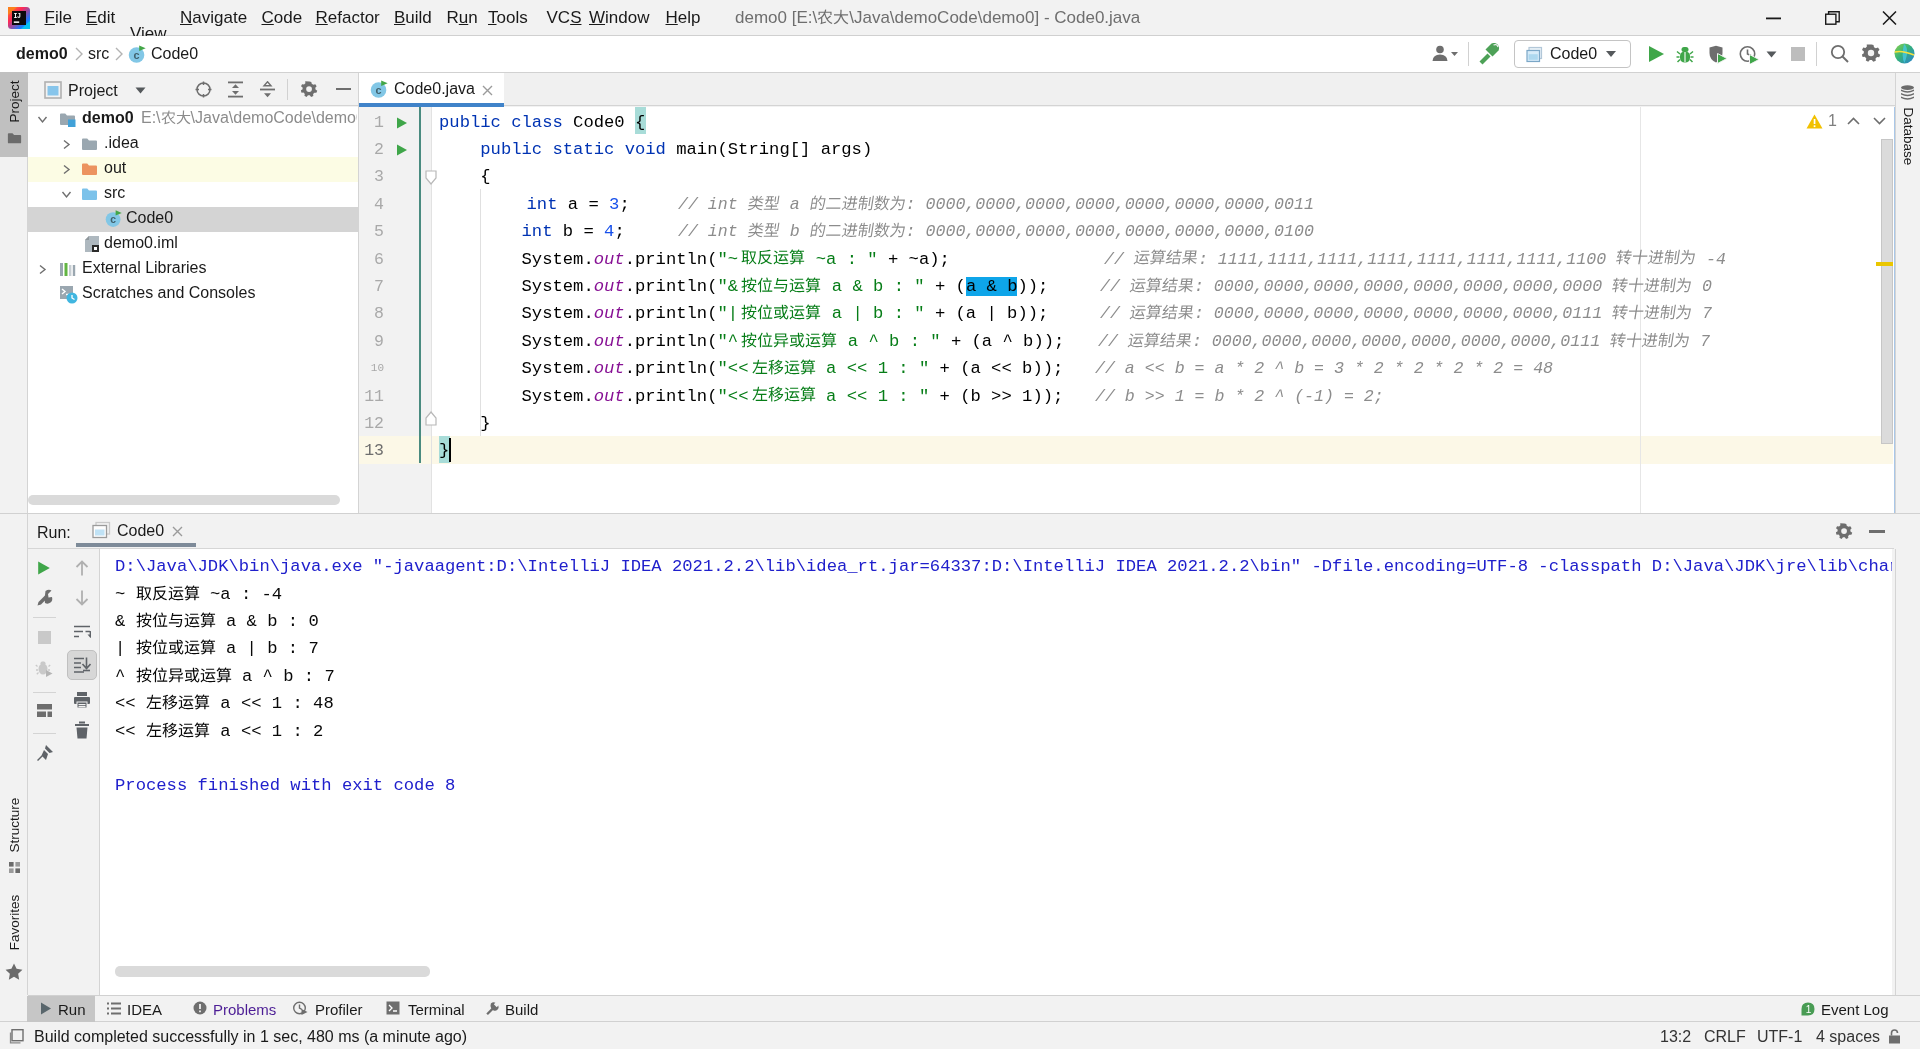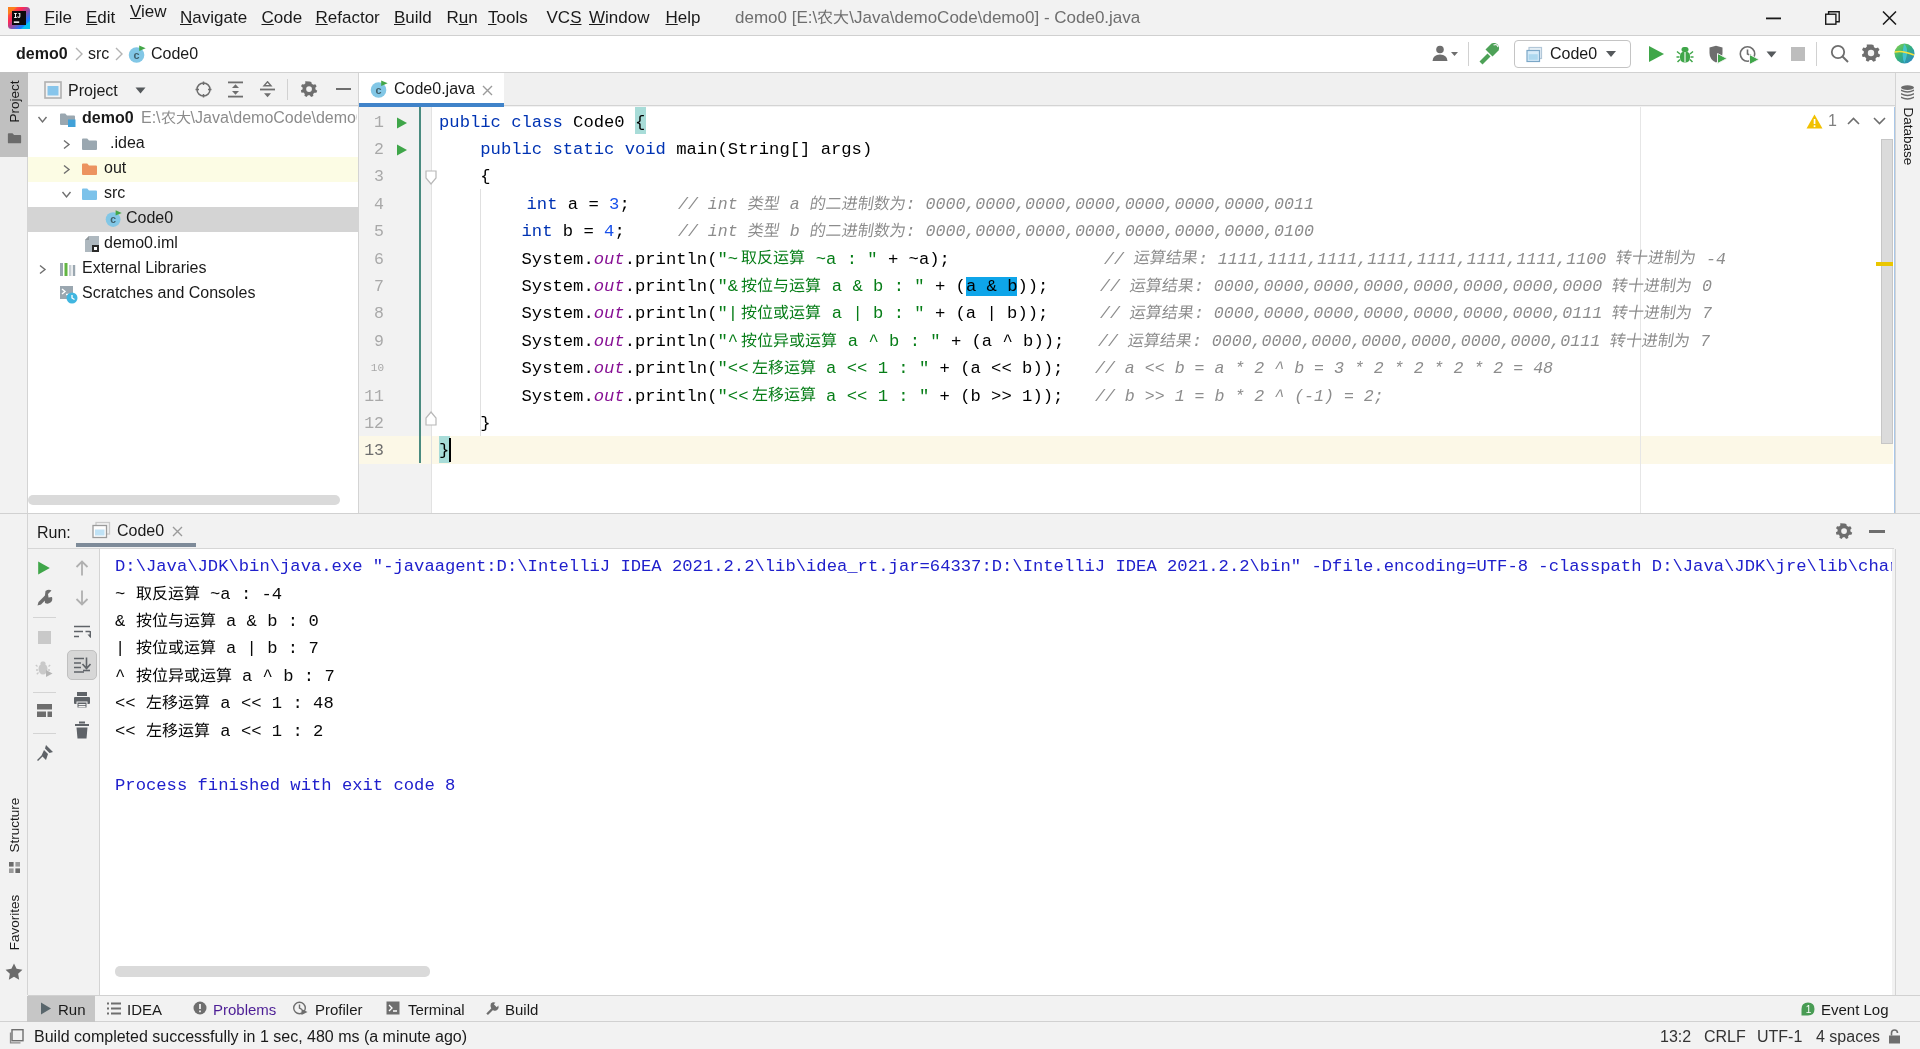--- a/index.html
+++ b/index.html
@@ -107,21 +107,21 @@
       </defs>
 <rect x="0" y="0" width="22" height="22" rx="3.5" fill="url(#ijbg)"></rect>
 <polygon points="0,8 9,0 0,0" fill="#fc801d"></polygon>
 <polygon points="22,14 22,22 13,22" fill="#07c3f2"></polygon>
 <rect x="4" y="4" width="14" height="14" fill="#0d0a0c"></rect>
 <rect x="5.8" y="14.4" width="5.4" height="1.5" fill="#fff"></rect>
 <text x="5.6" y="11" font-size="6.6" font-weight="bold" fill="#fff" font-family="Liberation Mono" letter-spacing="-0.5">IJ</text>
 </svg>
     <div class="ab" style="left:44.5px;top:8px;font-size:17px;color:#1a1a1a"><u>F</u>ile</div>
     <div class="ab" style="left:86px;top:8px;font-size:17px;color:#1a1a1a"><u>E</u>dit</div>
-    <div class="ab" style="left:130px;top:2px;font-size:17px;color:#1a1a1a"><u>V</u>iew</div>
+    <div class="ab" style="left:130px;top:24px;font-size:17px;color:#1a1a1a"><u>V</u>iew</div>
     <div class="ab" style="left:180px;top:8px;font-size:17px;color:#1a1a1a"><u>N</u>avigate</div>
     <div class="ab" style="left:261.5px;top:8px;font-size:17px;color:#1a1a1a"><u>C</u>ode</div>
     <div class="ab" style="left:315.5px;top:8px;font-size:17px;color:#1a1a1a"><u>R</u>efactor</div>
     <div class="ab" style="left:394px;top:8px;font-size:17px;color:#1a1a1a"><u>B</u>uild</div>
     <div class="ab" style="left:446.5px;top:8px;font-size:17px;color:#1a1a1a">R<u>u</u>n</div>
     <div class="ab" style="left:488px;top:8px;font-size:17px;color:#1a1a1a"><u>T</u>ools</div>
     <div class="ab" style="left:546.5px;top:8px;font-size:17px;color:#1a1a1a">VC<u>S</u></div>
     <div class="ab" style="left:589px;top:8px;font-size:17px;color:#1a1a1a"><u>W</u>indow</div>
     <div class="ab" style="left:665.5px;top:8px;font-size:17px;color:#1a1a1a"><u>H</u>elp</div>
     <div class="ab" style="left:735px;top:8px;font-size:17px;color:#6e6e6e">demo0 [E:\<svg class="k" style="vertical-align:-1.92px" width="16" height="16" viewBox="0 0 1000 1000" fill="currentColor">
@@ -281,21 +281,21 @@
         <use href="#g0"></use>
       </svg><svg class="k" style="vertical-align:-1.8px" width="15" height="15" viewBox="0 0 1000 1000" fill="currentColor">
         <use href="#g1"></use>
       </svg>\Java\demoCode\demo0</div>
     <svg class="ab" style="left:61px;top:139px" width="11" height="11" viewBox="0 0 11 11">
       <path d="M3 1.5 L8 5.5 L3 9.5" stroke="#6e6e6e" stroke-width="1.4" fill="none"></path>
     </svg>
     <svg class="ab" style="left:81px;top:136px" width="17" height="17" viewBox="0 0 17 17">
 <path d="M1 3.5 Q1 2.5 2 2.5 L6.2 2.5 L8 4.5 L15 4.5 Q16 4.5 16 5.5 L16 13 Q16 14 15 14 L2 14 Q1 14 1 13 Z" fill="#9aa7b0"></path>
     </svg>
-    <div class="ab" style="left:110px;top:134px;font-size:16px;color:#1a1a1a">.idea</div>
+    <div class="ab" style="left:104px;top:134px;font-size:16px;color:#1a1a1a">.idea</div>
     <svg class="ab" style="left:61px;top:164px" width="11" height="11" viewBox="0 0 11 11">
       <path d="M3 1.5 L8 5.5 L3 9.5" stroke="#6e6e6e" stroke-width="1.4" fill="none"></path>
     </svg>
     <svg class="ab" style="left:81px;top:161px" width="17" height="17" viewBox="0 0 17 17">
 <path d="M1 3.5 Q1 2.5 2 2.5 L6.2 2.5 L8 4.5 L15 4.5 Q16 4.5 16 5.5 L16 13 Q16 14 15 14 L2 14 Q1 14 1 13 Z" fill="#ec9360"></path>
     </svg>
     <div class="ab" style="left:104px;top:159px;font-size:16px;color:#1a1a1a">out</div>
     <svg class="ab" style="left:61px;top:189px" width="11" height="11" viewBox="0 0 11 11">
       <path d="M1.5 3 L5.5 8 L9.5 3" stroke="#6e6e6e" stroke-width="1.4" fill="none"></path>
     </svg>

